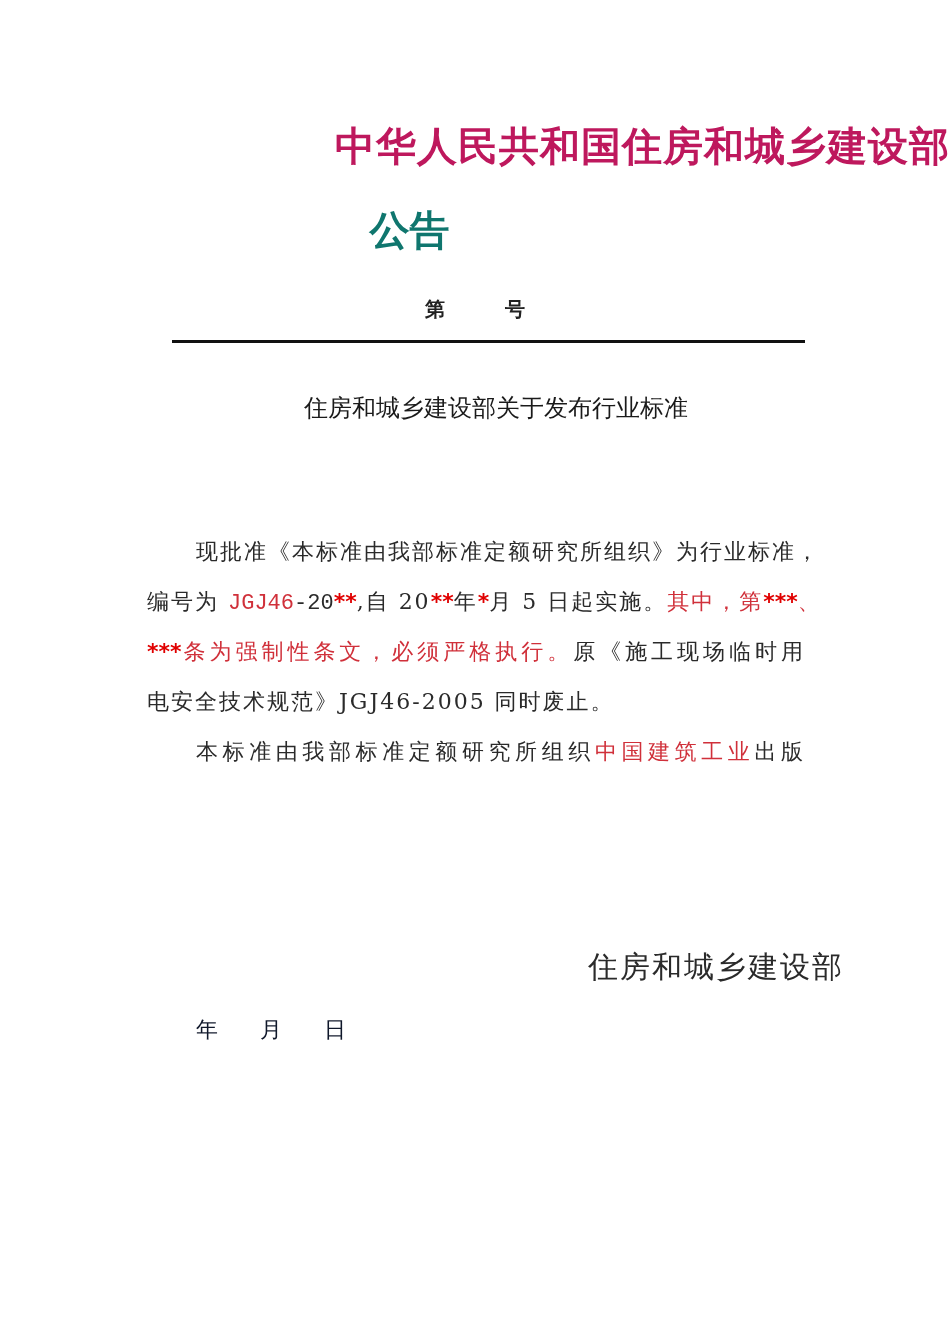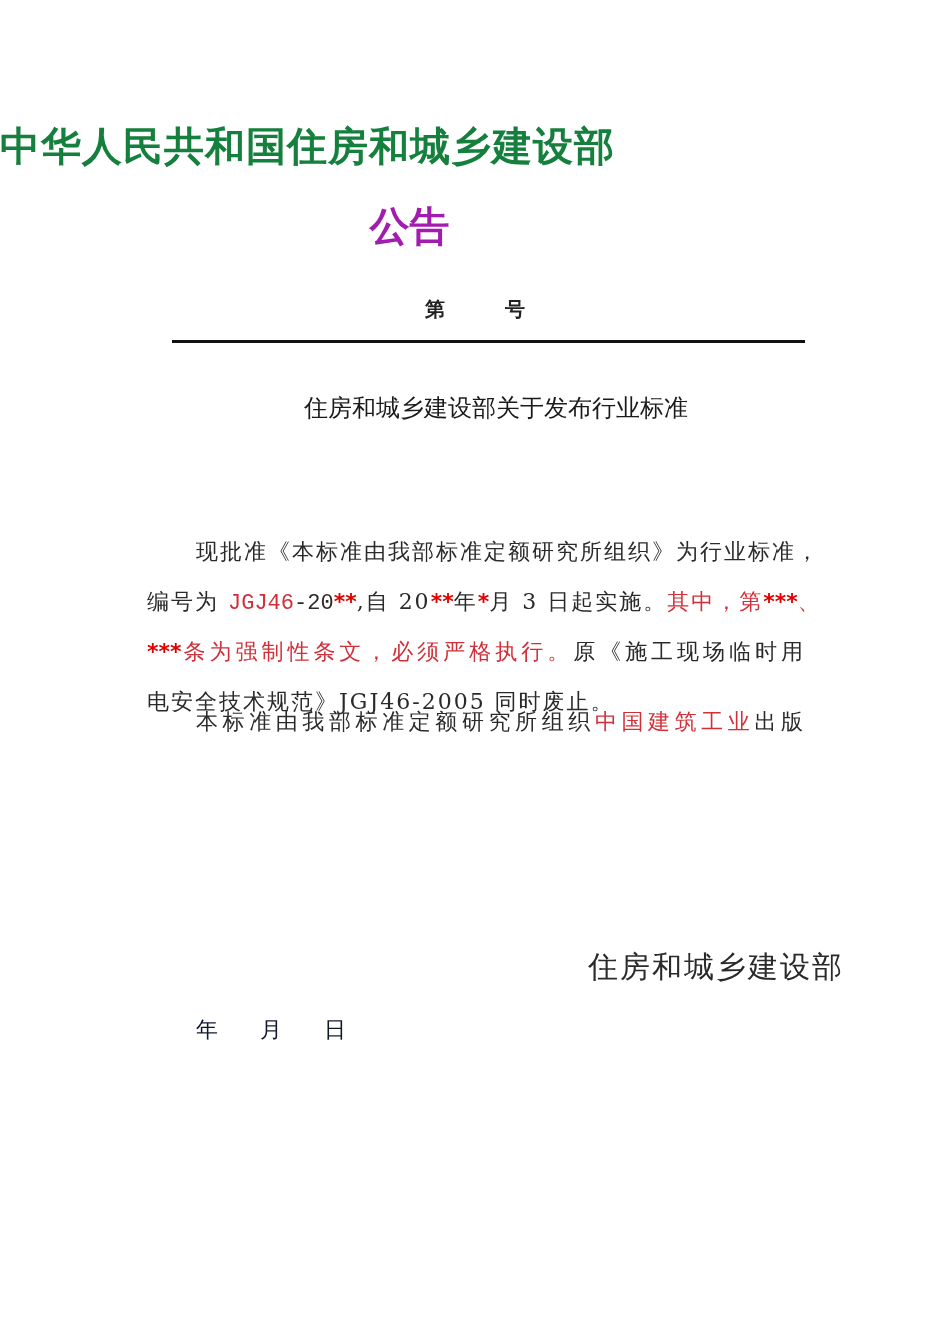--- a/index.html
+++ b/index.html
@@ -17,38 +17,38 @@
   .page {
     position: absolute;
     left: 0; top: 0;
     width: 950px; height: 1344px;
     background: #ffffff;
   }
   .org-title {
     position: absolute;
     left: 0; width: 950px;
     top: 120px;
-    text-align: left;
+    text-align: right;
     font-family: "DejaVu Serif", "Liberation Serif", serif;
     font-weight: bold;
     font-size: 40px;
     letter-spacing: 1px;
     line-height: 52px;
-    color: #15803d;
+    color: #be185d;
   }
   .doc-kind {
     position: absolute;
     left: 0; width: 819px;
     top: 204px;
     text-align: center;
-    font-family: Liberation Mono, monospace;
+    font-family: Liberation Sans, sans-serif;
     font-weight: bold;
     font-size: 40px;
     line-height: 52px;
-    color: #a21caf;
+    color: #0f766e;
   }
   .doc-number {
     position: absolute;
     left: 0; width: 950px;
     top: 296px;
     text-align: center;
     font-family: "DejaVu Serif", "Liberation Serif", serif;
     font-weight: bold;
     font-size: 20px;
     line-height: 26px;
@@ -131,30 +131,30 @@
     <span>第</span><span class="gap"></span><span>号</span>
   </div>
 
   <div class="rule"></div>
 
   <div class="headline l1">住房和城乡建设部关于发布行业标准</div>
 
   <div class="body-line indent" style="top:537px;">现批准《本标准由我部标准定额研究所组织》为行业标准，</div>
 
   <div class="body-line" style="top:587px;">
-    <span>编号为 </span><span class="red mono">JGJ46</span><span class="mono">-20</span><span class="star">**</span><span>,自 20</span><span class="star">**</span><span>年</span><span class="star">*</span><span>月 3 日起实施。</span><span class="red">其中，第</span><span class="star">***</span><span class="red">、</span>
+    <span>编号为 </span><span class="red mono">JGJ46</span><span class="mono">-20</span><span class="star">**</span><span>,自 20</span><span class="star">**</span><span>年</span><span class="star">*</span><span>月 5 日起实施。</span><span class="red">其中，第</span><span class="star">***</span><span class="red">、</span>
   </div>
 
   <div class="body-line" style="top:637px;">
     <span class="star">***</span><span class="red">条为强制性条文，必须严格执行。</span><span>原《施工现场临时用</span>
   </div>
 
   <div class="body-line last" style="top:687px;">电安全技术规范》JGJ46-2005 同时废止。</div>
 
-  <div class="body-line indent" style="top:707px;">
+  <div class="body-line indent" style="top:737px;">
     <span>本标准由我部标准定额研究所组织</span><span class="red">中国建筑工业</span><span>出版</span>
   </div>
 
 
   <div class="signature">住房和城乡建设部</div>
 
   <div class="date-line">
     <span>年</span><span class="dgap"></span><span>月</span><span class="dgap"></span><span>日</span>
   </div>
 

